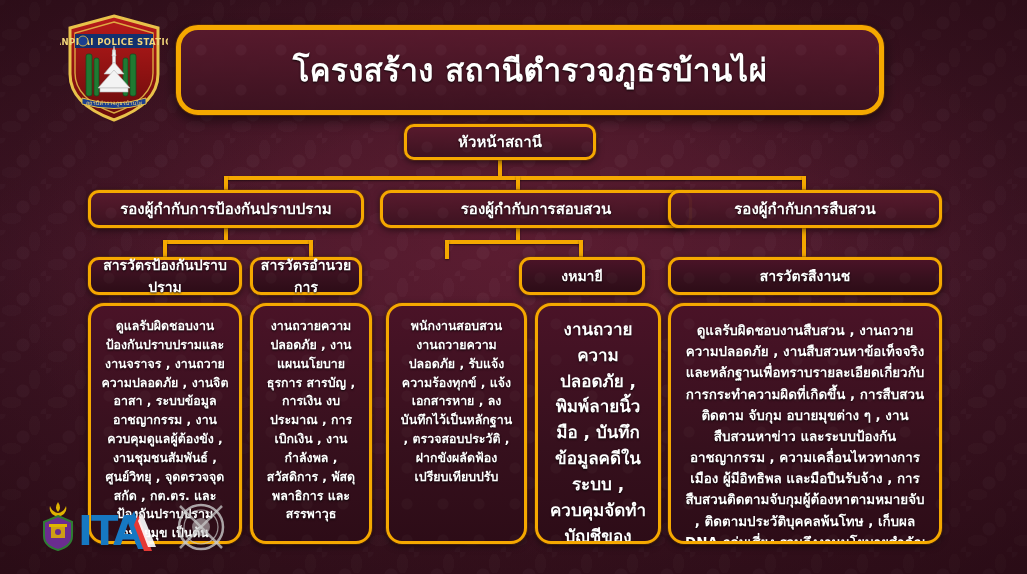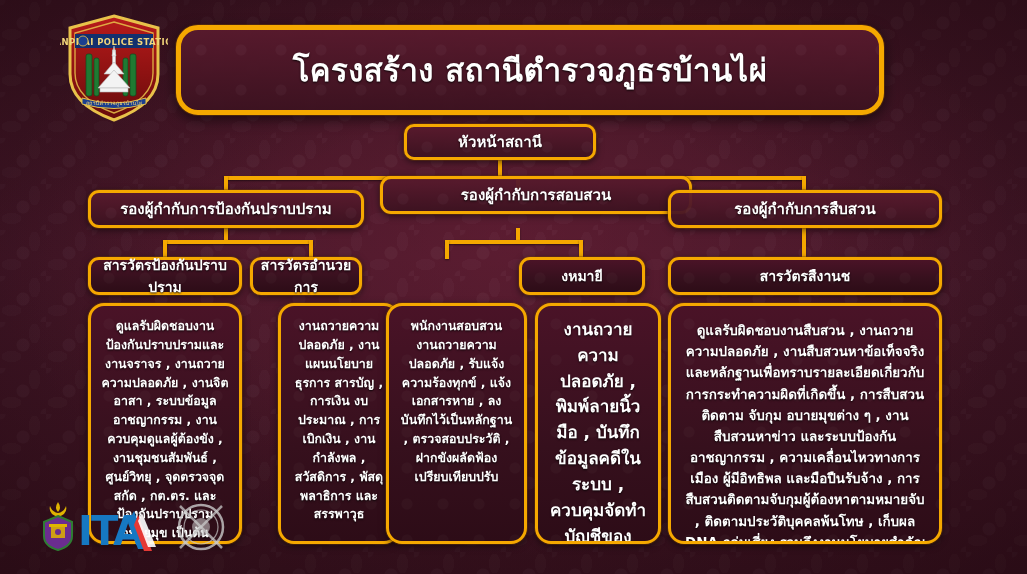--- a/index.html
+++ b/index.html
@@ -62,42 +62,42 @@
 
   
   #logo{position:absolute;left:60px;top:12px;width:108px;height:112px;}
   #logo svg{display:block;}
 
   
   #chief{left:404px;top:124px;width:192px;height:36px;font-size:15px;border-radius:10px;}
 
   .deputy{height:38px;font-size:15px;border-radius:11px;}
   #dep1{left:88px;top:190px;width:276px;}
-  #dep2{left:380px;top:176px;width:312px;text-align:right;}
+  #dep2{left:380px;top:190px;width:312px;text-align:right;}
   #dep3{left:668px;top:190px;width:274px;}
 
   .sect{height:38px;font-size:14px;border-radius:11px;}
   #s1{left:88px;top:257px;width:154px;font-family:Liberation Mono, monospace;}
   #s2{left:250px;top:257px;width:112px;}
   #s3{left:386px;top:257px;width:122px;}
   #s4{left:519px;top:257px;width:126px;}
   #s5{left:668px;top:257px;width:274px;}
 
   
   .desc{
     border-radius:16px;
     align-items:flex-start;
     font-weight:bold;
     padding:11px 9px;
     line-height:1.52;
     overflow:hidden;
   }
   .desc span{display:block;width:100%;}
   #d1{left:88px;top:303px;width:154px;height:241px;font-size:12.4px;}
-  #d2{left:250px;top:303px;width:122px;height:241px;font-size:12.4px;margin-left:28px;}
+  #d2{left:250px;top:303px;width:122px;height:241px;font-size:12.4px;}
   #d3{left:386px;top:303px;width:141px;height:241px;font-size:12.4px;}
   #d4{left:535px;top:303px;width:126px;height:241px;font-size:17px;}
   #d5{left:668px;top:303px;width:274px;height:241px;font-size:13.4px;line-height:1.58;padding:14px 12px;}
   #d5 span{text-align:center;}
 
   
   .ln{position:absolute;background:#F5A800;box-shadow:0 1px 2px rgba(0,0,0,.5);}
   .lv{width:4px;}
   .lh{height:4px;}
 

